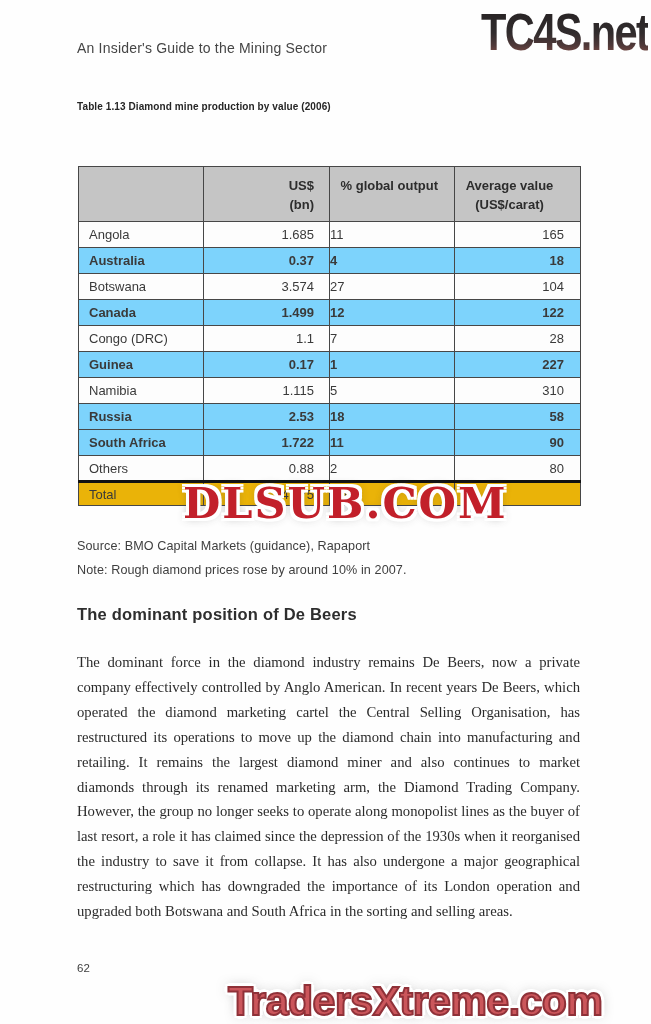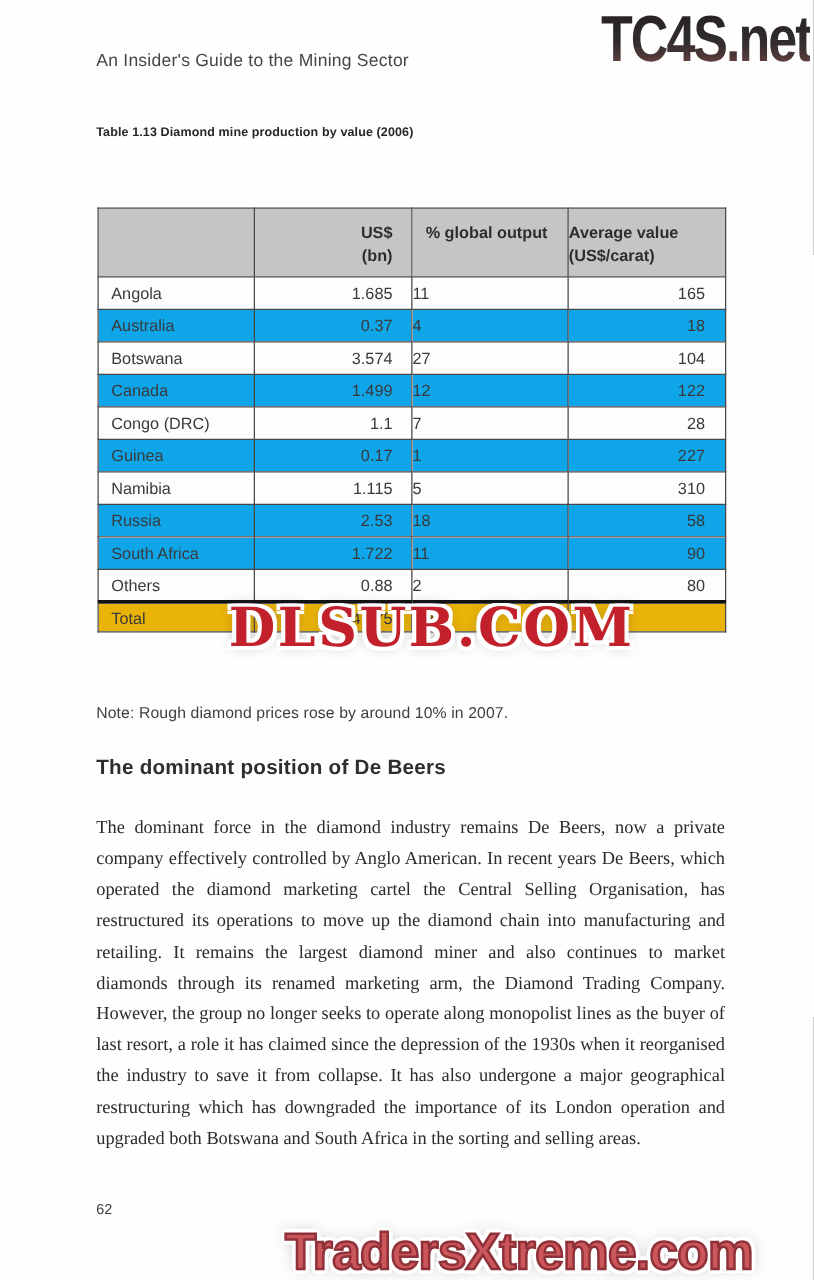--- a/index.html
+++ b/index.html
@@ -34,23 +34,23 @@
   table.prod th, table.prod td {
     border:1px solid #474747; font-size:13px; color:#3a3a3a;
     font-weight:normal; overflow:hidden; white-space:nowrap;
   }
   table.prod thead th {
     background:#c5c5c5; height:55px; vertical-align:top;
     padding-top:9px; line-height:19px; font-weight:bold; color:#2d2d2d;
   }
   table.prod thead th:nth-child(2){text-align:right; padding-right:15px;}
   table.prod thead th:nth-child(3){text-align:right; padding-right:16px;}
-  table.prod thead th:nth-child(4){text-align:left; padding-right:16px;}
+  table.prod thead th:nth-child(4){text-align:center; padding-right:16px;}
   table.prod tbody td { height:26px; background:#fdfdfd; }
-  table.prod tbody tr.shaded td { background:#0ea5e9; }
+  table.prod tbody tr.shaded td { background:#7dd3fc;font-weight:bold; }
   table.prod td:nth-child(1){text-align:left; padding-left:10px;}
   table.prod td:nth-child(2){text-align:right; padding-right:15px;}
   table.prod td:nth-child(3){text-align:left; padding-right:20px;margin-top:48px;}
   table.prod td:nth-child(4){text-align:right; padding-right:16px;padding-left:32px;}
   table.prod tfoot td { height:24px; background:#eab308; border-top:3px solid #121212; }
   .wm-dlsub {
     position:absolute; left:183px; top:482px;
     font-family:"DejaVu Serif", serif; font-weight:bold;
     font-size:43px; letter-spacing:2px; line-height:1; white-space:nowrap;
     color:#c2202a;
@@ -186,20 +186,21 @@
         <td>Total</td>
         <td>14.475</td>
         <td>100</td>
         <td></td>
       </tr>
     </tfoot>
   </table>
 
   <div class="wm-dlsub">DLSUB.COM</div>
 
+  <p class="source-line">Source: BMO Capital Markets (guidance), Rapaport</p>
   <p class="note-line">Note: Rough diamond prices rose by around 10% in 2007.</p>
 
   <h3 class="section-heading">The dominant position of De Beers</h3>
 
   <p class="body-text">The dominant force in the diamond industry remains De Beers, now a private company effectively controlled by Anglo American. In recent years De Beers, which operated the diamond marketing cartel the Central Selling Organisation, has restructured its operations to move up the diamond chain into manufacturing and retailing. It remains the largest diamond miner and also continues to market diamonds through its renamed marketing arm, the Diamond Trading Company. However, the group no longer seeks to operate along monopolist lines as the buyer of last resort, a role it has claimed since the depression of the 1930s when it reorganised the industry to save it from collapse. It has also undergone a major geographical restructuring which has downgraded the importance of its London operation and upgraded both Botswana and South Africa in the sorting and selling areas.</p>
 
   <div class="page-number">62</div>
 
   <div class="wm-bottom">TradersXtreme.com</div>
 

